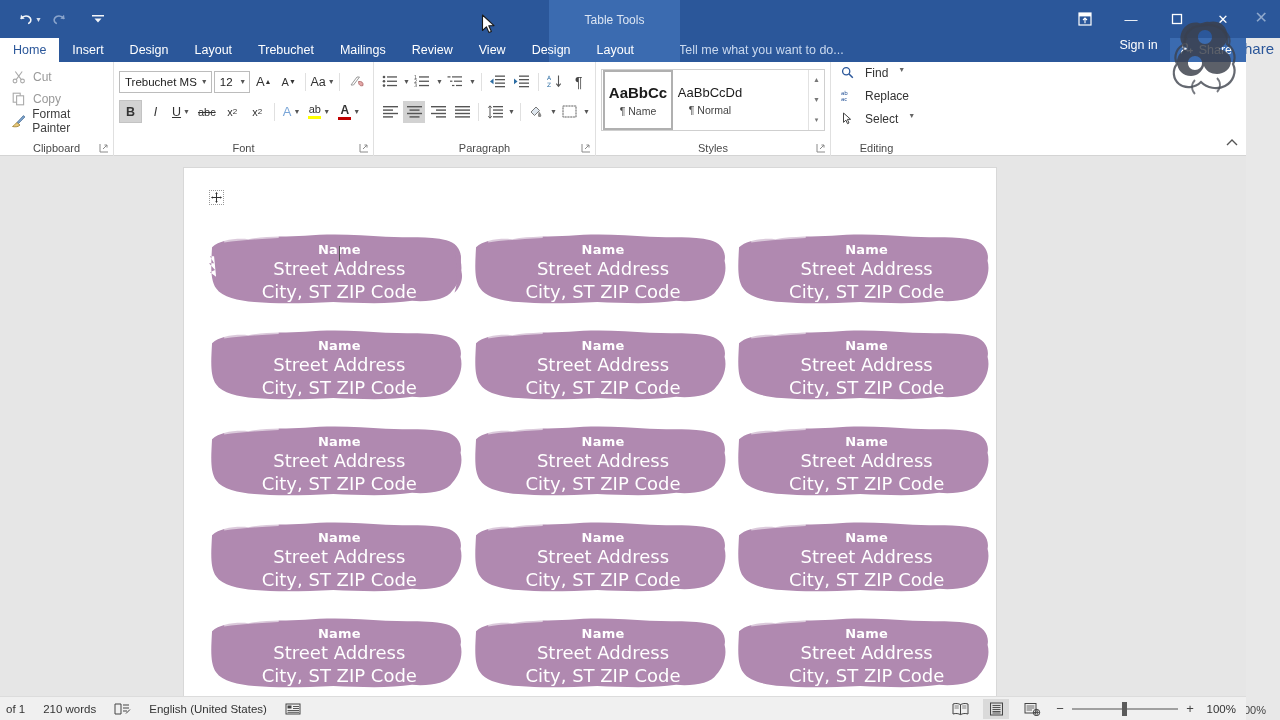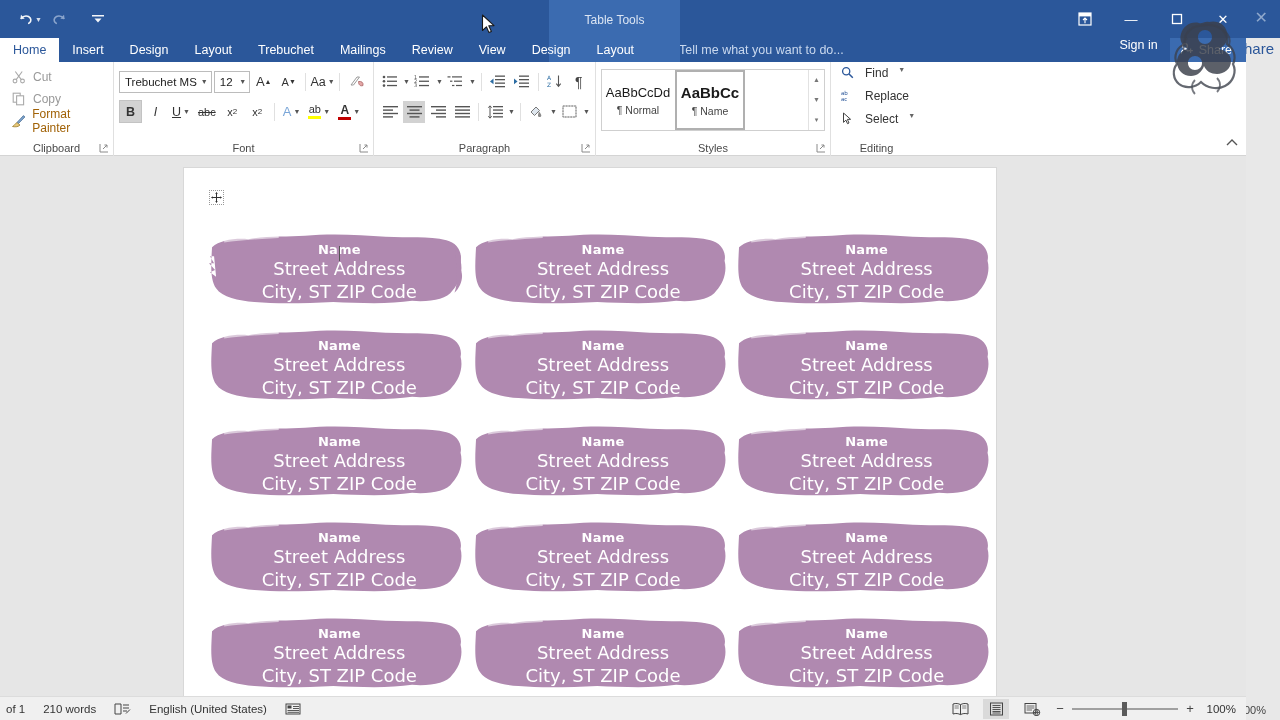--- a/index.html
+++ b/index.html
@@ -130,21 +130,21 @@
   .grp-dlg svg { display: block; }
 
   
   .clip { width: 113px; }
   .clip-item {
     display: flex; align-items: center; gap: 6px;
     height: 22px; padding-left: 6px; color: #999; font-size: 12px;
   }
   .clip-item .ic { width: 16px; height: 16px; display: inline-flex;
     align-items: center; justify-content: center; }
-  .clip-item.enabled { color: #a16207; }
+  .clip-item.enabled { color: #404040; }
 
   
   .fontgrp { width: 260px; }
   .row { display: flex; align-items: center; gap: 2px; height: 25px; }
   .row.r1 { margin-top: 3px; margin-bottom: 5px; }
   .combo {
     display: flex; align-items: center; justify-content: space-between;
     border: 1px solid #bcbcbc; height: 22px; background: #fff;
     font-size: 11.5px; color: #222; padding: 0 3px 0 5px;
   }
@@ -670,27 +670,27 @@
           <svg width="10" height="10" viewBox="0 0 10 10">
             <path d="M1 1 L1 9 L9 9" stroke="#8a8a8a" stroke-width="1" fill="none"></path>
             <path d="M4 6 L8 2 M8 2 L5.4 2 M8 2 L8 4.6" stroke="#8a8a8a" stroke-width="1" fill="none"></path>
           </svg>
         </div>
       </div>
 
       <div class="grp stylesgrp">
         <div class="gallery">
           <div class="gal-items">
+            <div class="style-card sel">
+              <div class="style-prev big">AaBbCc</div>
+              <div class="style-name">¶ Name</div>
+            </div>
             <div class="style-card">
               <div class="style-prev">AaBbCcDd</div>
               <div class="style-name">¶ Normal</div>
-            </div>
-            <div class="style-card sel">
-              <div class="style-prev big">AaBbCc</div>
-              <div class="style-name">¶ Name</div>
             </div>
           </div>
           <div class="gal-scroll">
             <div>▲</div>
             <div>▼</div>
             <div>▾</div>
           </div>
         </div>
         <div class="grp-label">Styles</div>
         <div class="grp-dlg">

